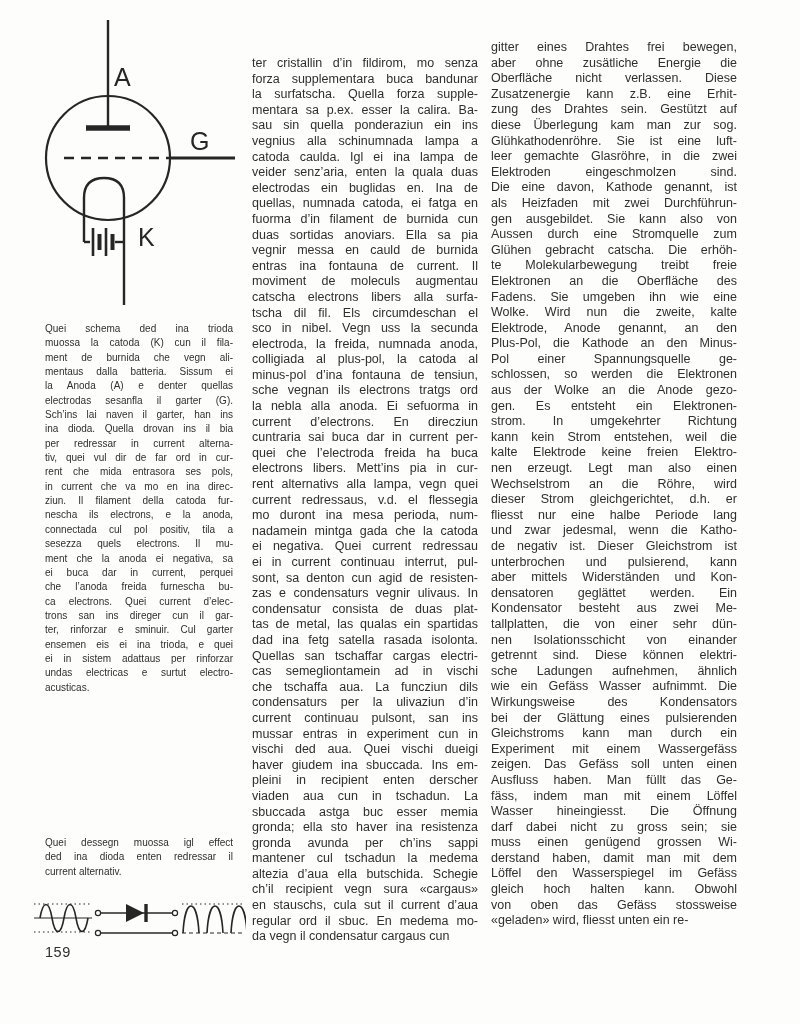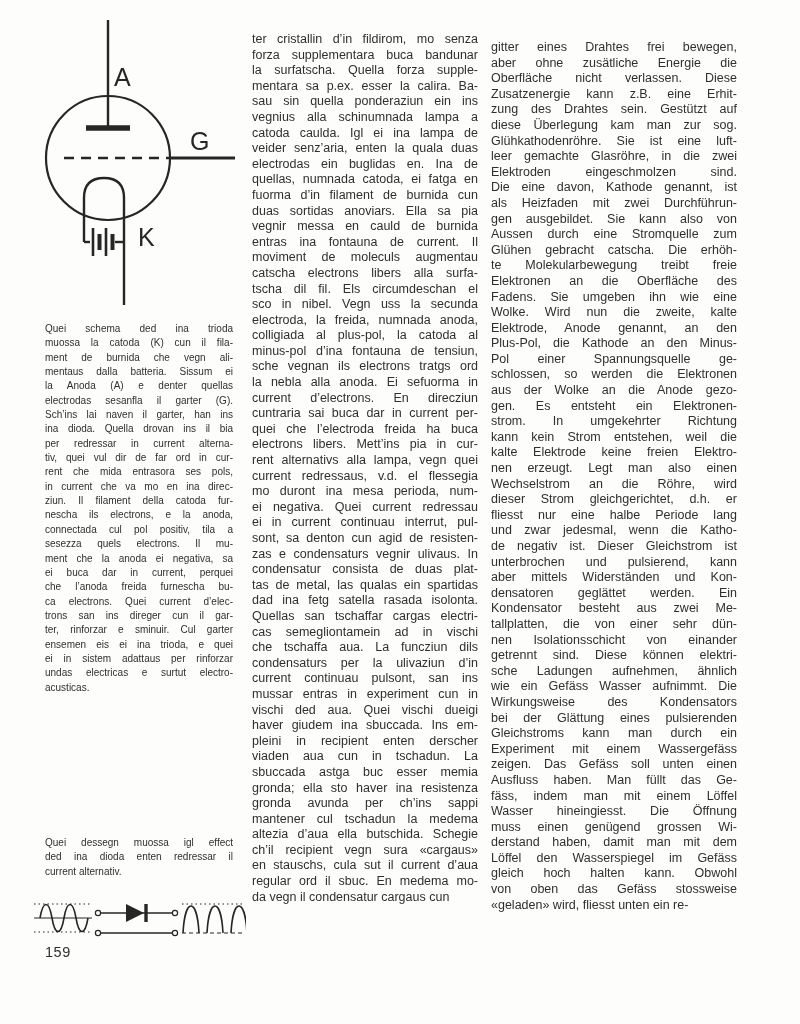--- a/index.html
+++ b/index.html
@@ -112,21 +112,21 @@
         <path class="stroke" stroke-width="1" stroke-dasharray="4 3" d="M 156 43 L 218 43"></path>
         <path class="stroke" stroke-width="1.6" d="M 157 43 c 2 -36 14 -36 16 0"></path>
         <path class="stroke" stroke-width="1.6" d="M 181 43 c 2 -36 14 -36 16 0"></path>
         <path class="stroke" stroke-width="1.6" d="M 205 43 c 2 -36 14 -36 16 0"></path>
       </g>
     </svg>
   </div>
 
   <div class="abs page-number" style="left:45px; top:944px;">159</div>
 
-  <div class="abs body-text" style="left:252px; top:32px; width:226px;">
+  <div class="abs body-text" style="left:252px; top:56px; width:226px;">
       <div class="jline">ter cristallin d’in fildirom, mo senza</div>
       <div class="jline">forza supplementara buca bandunar</div>
       <div class="jline">la surfatscha. Quella forza supple-</div>
       <div class="jline">mentara sa p.ex. esser la calira. Ba-</div>
       <div class="jline">sau sin quella ponderaziun ein ins</div>
       <div class="jline">vegnius alla schinumnada lampa a</div>
       <div class="jline">catoda caulda. Igl ei ina lampa de</div>
       <div class="jline">veider senz’aria, enten la quala duas</div>
       <div class="jline">electrodas ein buglidas en. Ina de</div>
       <div class="jline">quellas, numnada catoda, ei fatga en</div>
@@ -143,20 +143,21 @@
       <div class="jline">minus-pol d’ina fontauna de tensiun,</div>
       <div class="jline">sche vegnan ils electrons tratgs ord</div>
       <div class="jline">la nebla alla anoda. Ei sefuorma in</div>
       <div class="jline">current d’electrons. En direcziun</div>
       <div class="jline">cuntraria sai buca dar in current per-</div>
       <div class="jline">quei che l’electroda freida ha buca</div>
       <div class="jline">electrons libers. Mett’ins pia in cur-</div>
       <div class="jline">rent alternativs alla lampa, vegn quei</div>
       <div class="jline">current redressaus, v.d. el flessegia</div>
       <div class="jline">mo duront ina mesa perioda, num-</div>
+      <div class="jline">nadamein mintga gada che la catoda</div>
       <div class="jline">ei negativa. Quei current redressau</div>
       <div class="jline">ei in current continuau interrut, pul-</div>
       <div class="jline">sont, sa denton cun agid de resisten-</div>
       <div class="jline">zas e condensaturs vegnir ulivaus. In</div>
       <div class="jline">condensatur consista de duas plat-</div>
       <div class="jline">tas de metal, las qualas ein spartidas</div>
       <div class="jline">dad ina fetg satella rasada isolonta.</div>
       <div class="jline">Quellas san tschaffar cargas electri-</div>
       <div class="jline">cas semegliontamein ad in vischi</div>
       <div class="jline">che tschaffa aua. La funcziun dils</div>
@@ -222,20 +223,21 @@
       <div class="jline">sche Ladungen aufnehmen, ähnlich</div>
       <div class="jline">wie ein Gefäss Wasser aufnimmt. Die</div>
       <div class="jline">Wirkungsweise des Kondensators</div>
       <div class="jline">bei der Glättung eines pulsierenden</div>
       <div class="jline">Gleichstroms kann man durch ein</div>
       <div class="jline">Experiment mit einem Wassergefäss</div>
       <div class="jline">zeigen. Das Gefäss soll unten einen</div>
       <div class="jline">Ausfluss haben. Man füllt das Ge-</div>
       <div class="jline">fäss, indem man mit einem Löffel</div>
       <div class="jline">Wasser hineingiesst. Die Öffnung</div>
+      <div class="jline">darf dabei nicht zu gross sein; sie</div>
       <div class="jline">muss einen genügend grossen Wi-</div>
       <div class="jline">derstand haben, damit man mit dem</div>
       <div class="jline">Löffel den Wasserspiegel im Gefäss</div>
       <div class="jline">gleich hoch halten kann. Obwohl</div>
       <div class="jline">von oben das Gefäss stossweise</div>
       <div class="jline last">«geladen» wird, fliesst unten ein re-</div>
     </div>
 
 </div>
 

